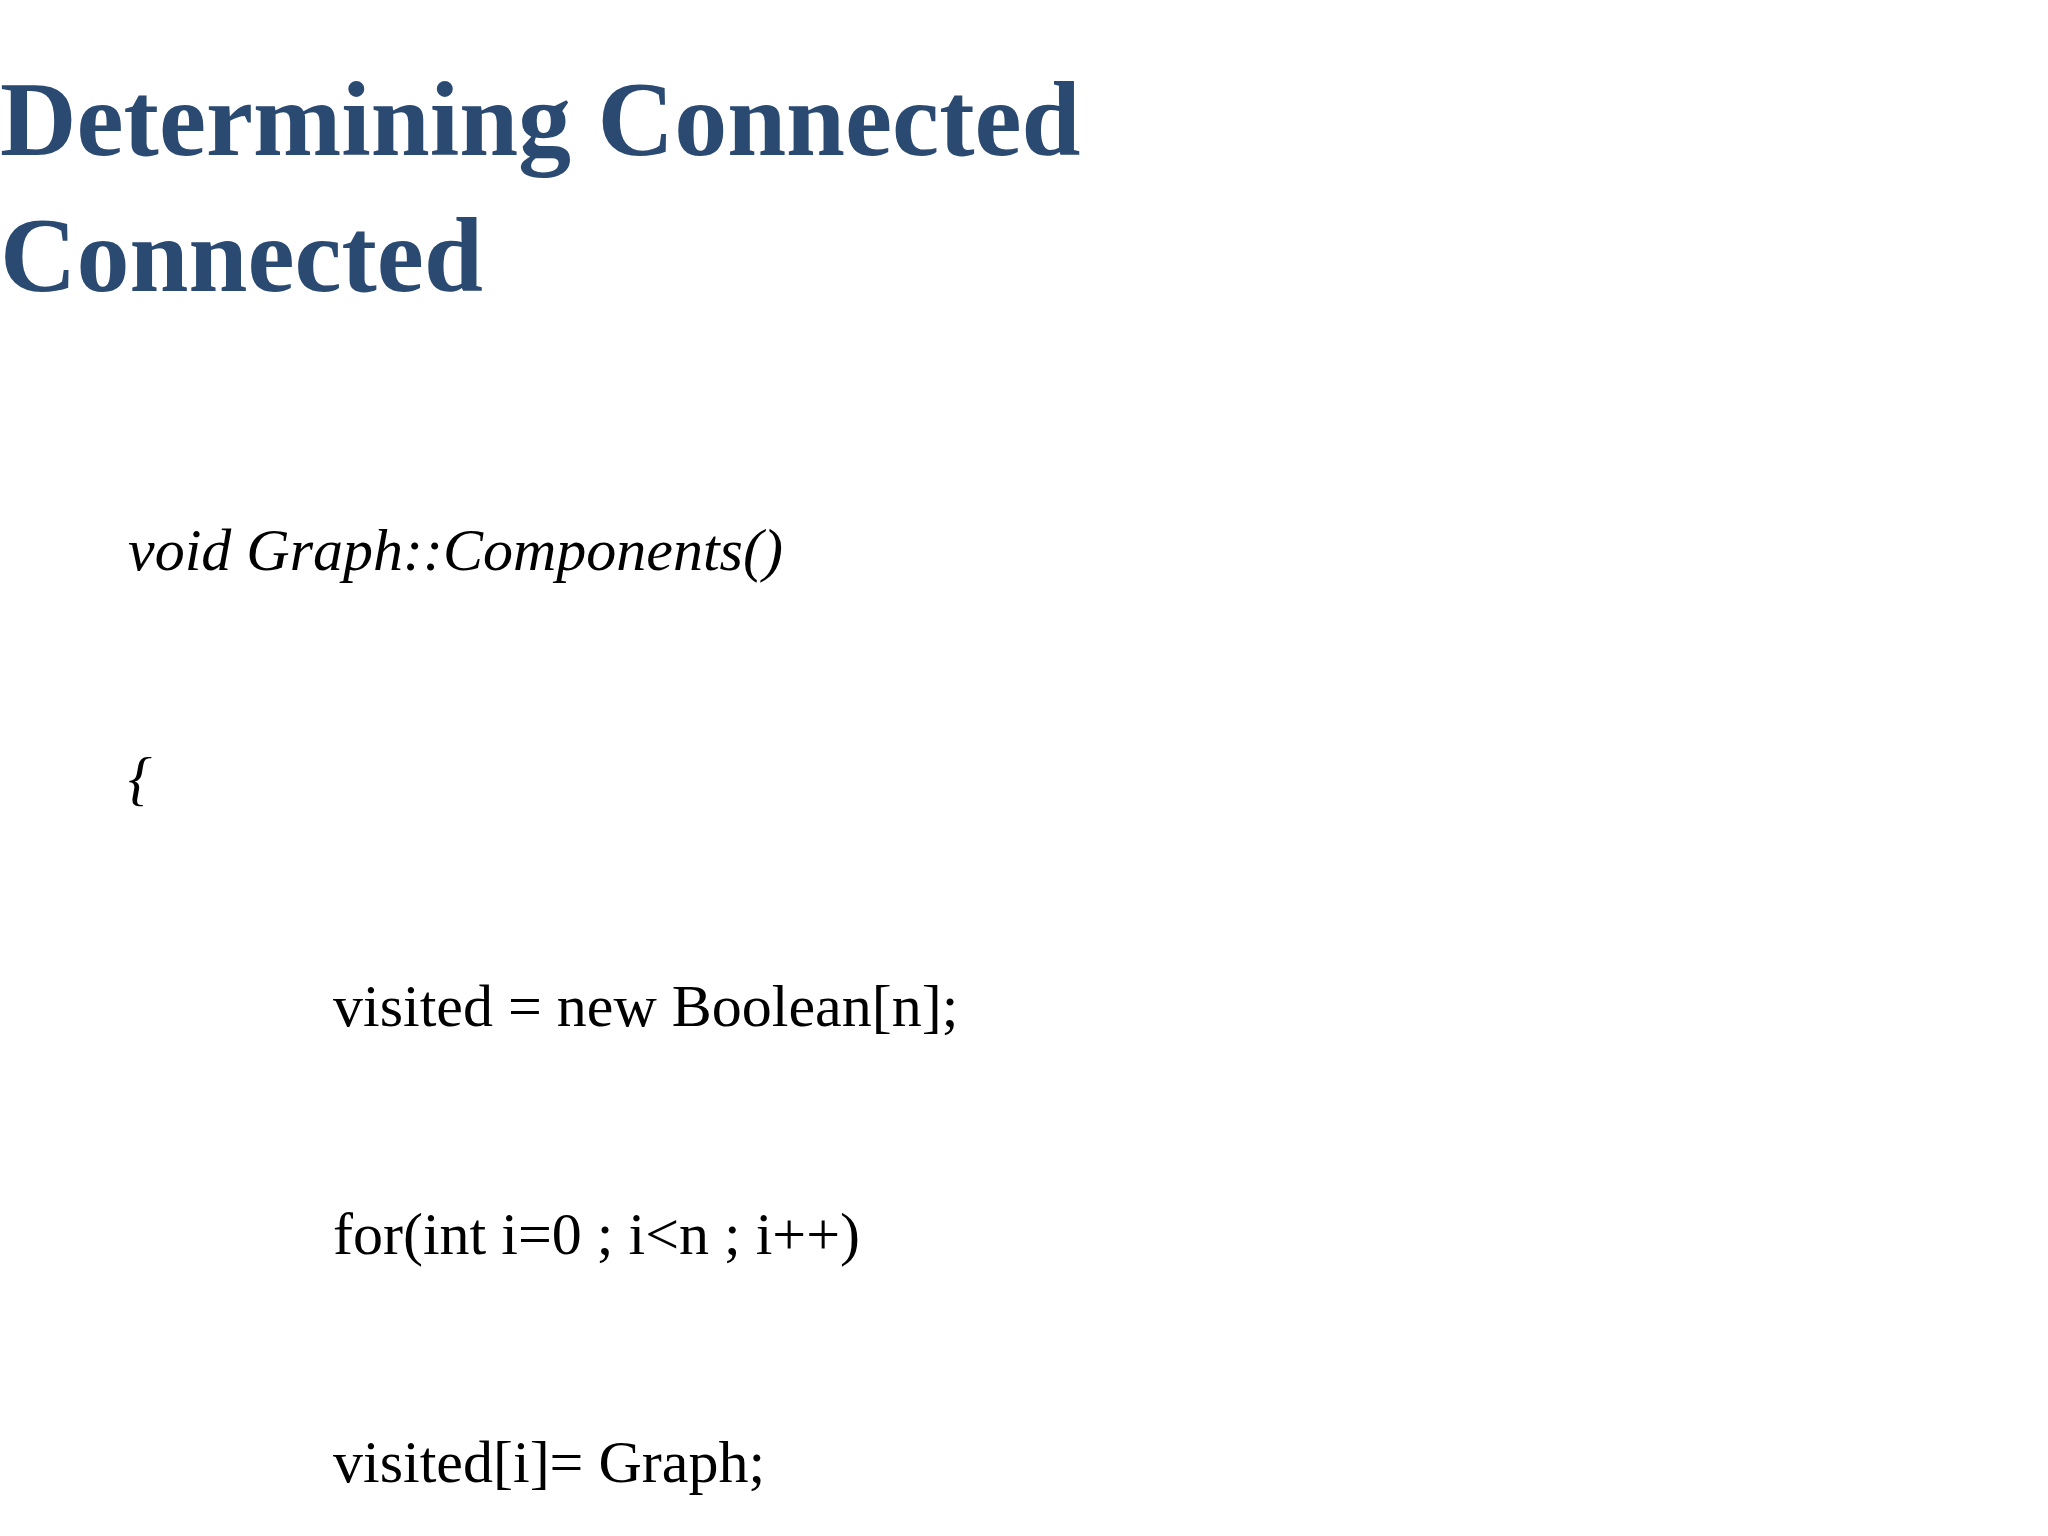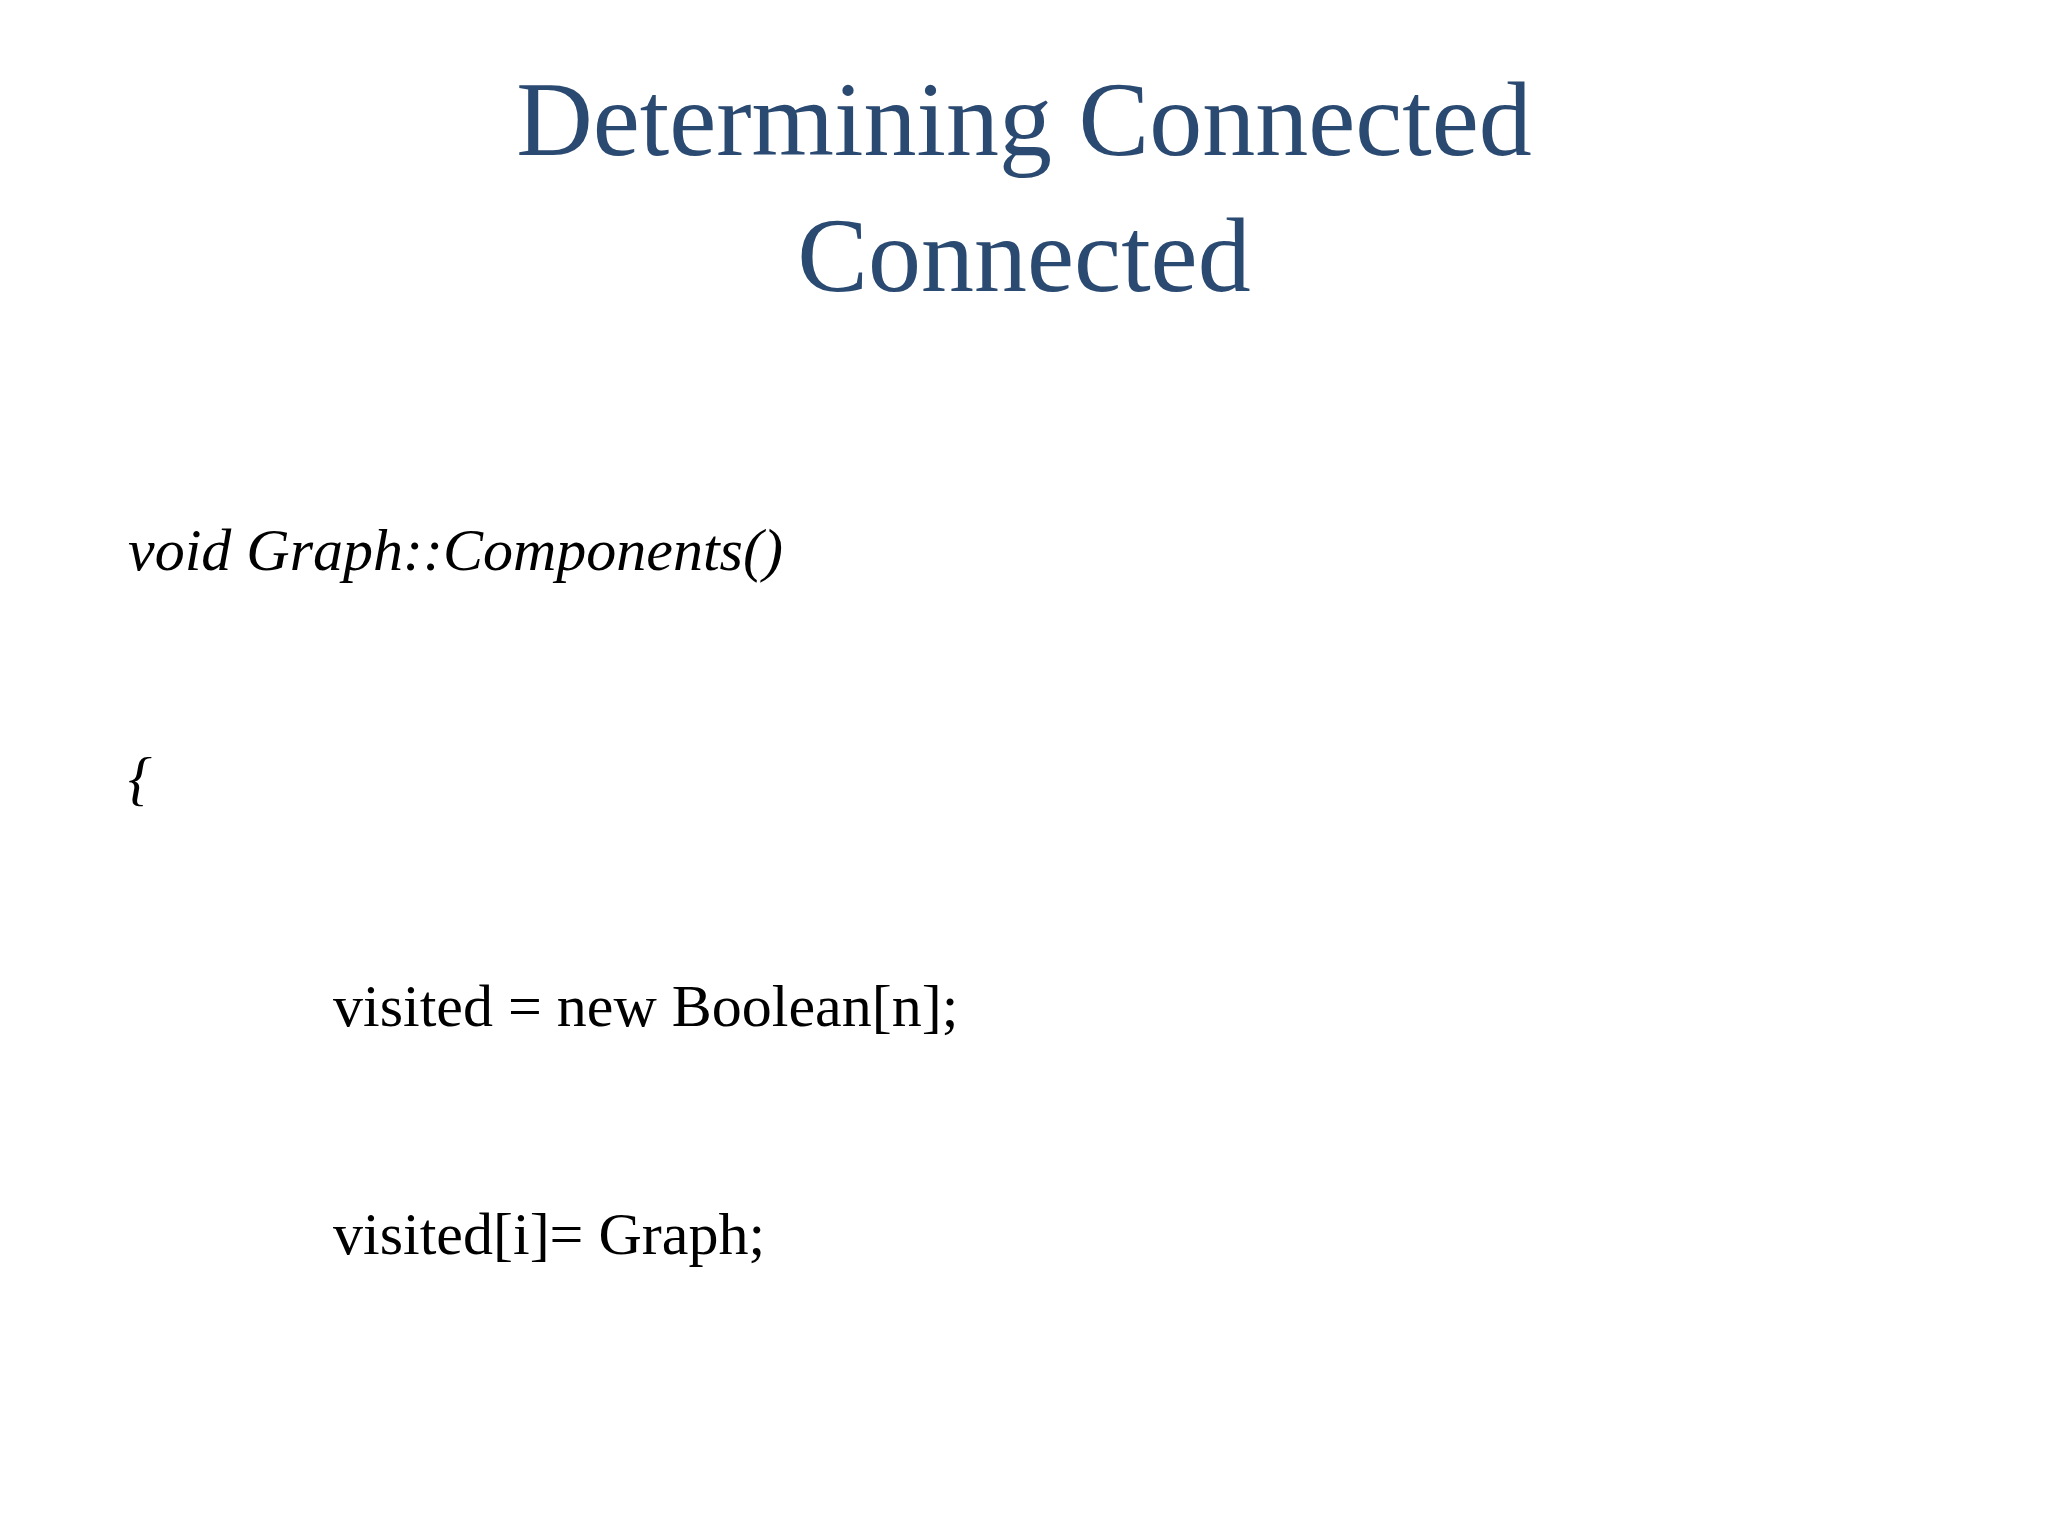--- a/index.html
+++ b/index.html
@@ -13,24 +13,23 @@
     height: 1536px;
     background: #ffffff;
     overflow: hidden;
     font-family: "Liberation Serif", "DejaVu Serif", serif;
   }
   .title {
     position: absolute;
     top: 52px;
     left: 0;
     width: 100%;
-    text-align: center;
     font-size: 106px;
     line-height: 136px;
-    font-weight: normal;
+    font-weight: bold;
     color: #2B4A72;
     letter-spacing: 0px;
   }
   .title div {
     white-space: nowrap;
   }
   .code {
     position: absolute;
     top: 360px;
     left: 128px;
@@ -49,20 +48,21 @@
 
   <div class="title" style="color: rgb(43, 74, 114);">
     <div>Determining Connected</div>
     <div>Connected</div>
   </div>
 
   <div class="code" style="color: rgb(0, 0, 0);">
     <div class="code-line ind-0">void Graph::Components()</div>
     <div class="code-line ind-0">{</div>
     <div class="code-line ind-1">visited = new Boolean[n];</div>
+    <div class="code-line ind-1">for(int i=0 ; i&lt;n ; i++)</div>
     <div class="code-line ind-1">visited[i]= Graph;</div>
     
     
     
     
     
     
     
     
   </div>

